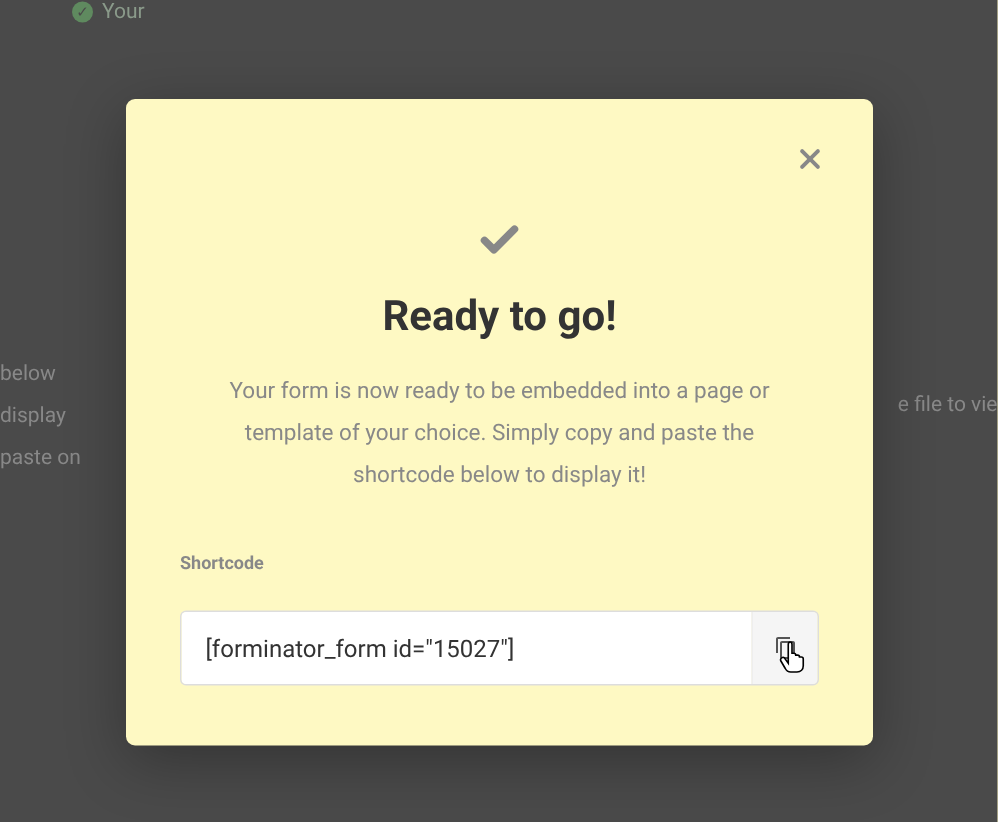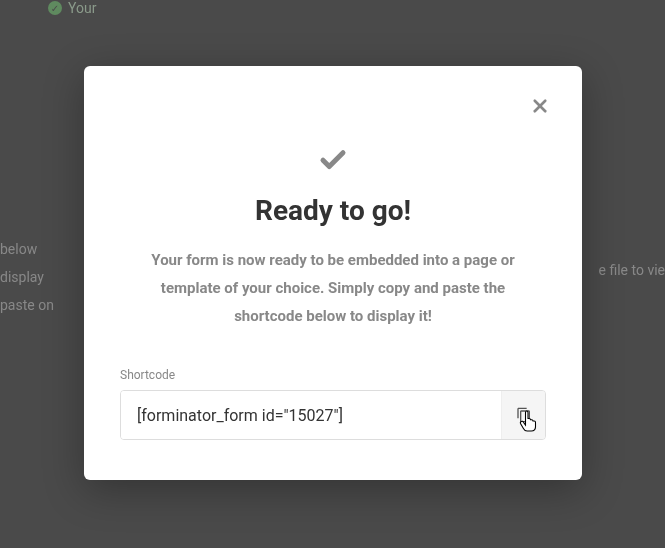--- a/index.html
+++ b/index.html
@@ -68,21 +68,21 @@
       height: 100%;
       display: flex;
       align-items: center;
       justify-content: center;
     }
     .modal {
       position: absolute;
       top: 66px;
       left: 84px;
       width: 498px;
-      background: #ffffff;
+      background: #fef9c3;
       border-radius: 6px;
       padding: 30px 36px 40px 36px;
       box-shadow: 0 10px 40px rgba(0,0,0,0.3);
     }
     .modal-close {
       position: absolute;
       top: 24px;
       right: 26px;
       width: 32px;
       height: 32px;
@@ -114,30 +114,29 @@
       color: #333;
       margin-bottom: 20px;
     }
     .modal-description {
       text-align: center;
       font-size: 15px;
       color: #888;
       line-height: 1.85;
       margin-bottom: 38px;
       padding: 0 20px;
-      font-weight: bold;
     }
     .shortcode-section {
       margin-top: 10px;
     }
     .shortcode-label {
       font-size: 12px;
-      font-weight: 400;
-      color: #888;
-      margin-bottom: 8px;
+      font-weight: 700;
+      color: #888;
+      margin-bottom: 25px;
     }
     .shortcode-field {
       display: flex;
       align-items: stretch;
       border: 1px solid #ddd;
       border-radius: 4px;
       overflow: hidden;
       height: 50px;
     }
     .shortcode-input {

